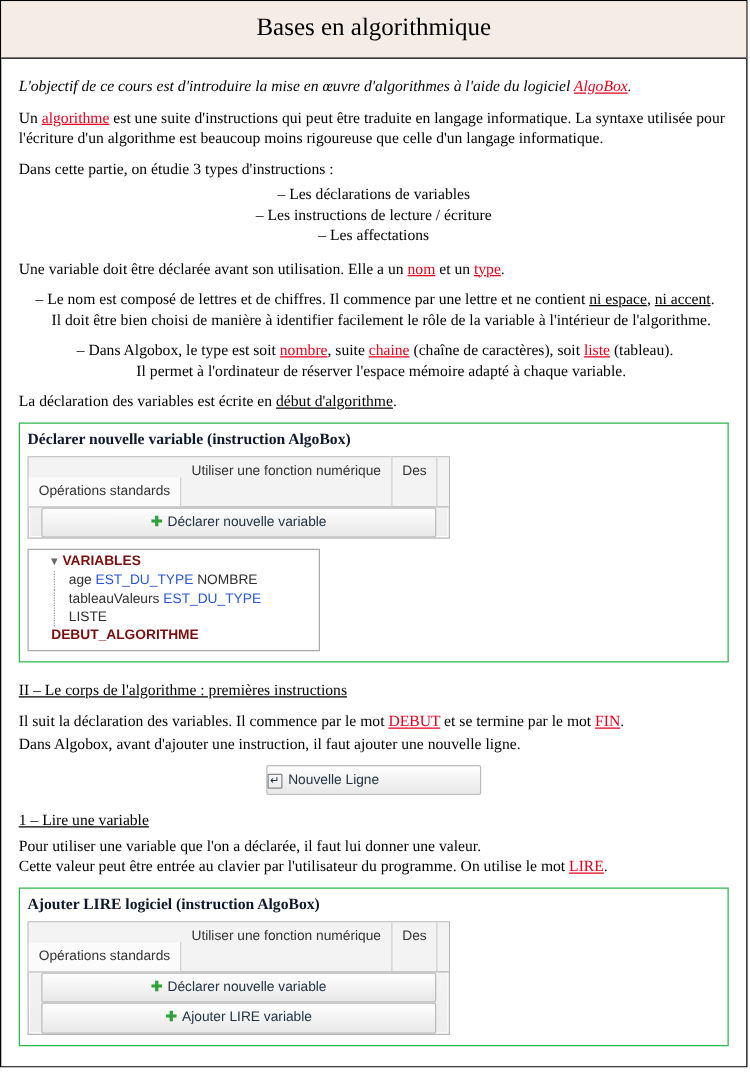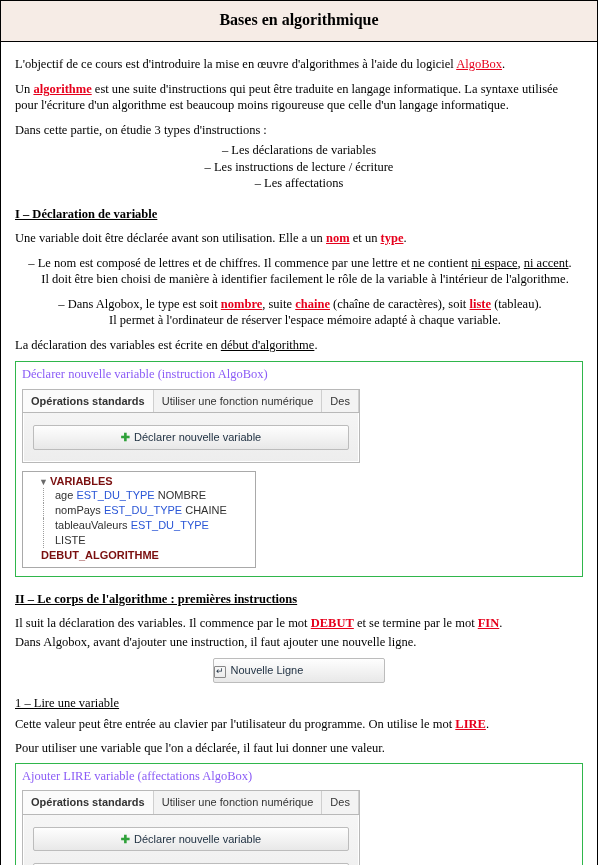--- a/index.html
+++ b/index.html
@@ -15,46 +15,46 @@
     box-sizing: border-box;
   }
   .title-band {
     background: #f6ece6;
     border-bottom: 1px solid #000;
     text-align: center;
     padding: 10px 0 12px;
   }
   .title-band h1 {
     margin: 0;
-    font-size: 16px;
-    font-weight: bold;
+    font-size: 20px;
+    font-weight: normal;
   }
   .body {
     padding: 14px 14px 6px;
     line-height: 1.32;
   }
   .p { margin: 0 0 8px; }
-  .italic { }
+  .italic { font-style: italic; }
   .red { color: #e6001c; }
-  .bold { font-weight: bold; }
+  .bold { font-weight: normal; }
   .u { text-decoration: underline; }
   .center-block { text-align: center; margin: 4px 0 10px; }
   .center-block .line { display: block; }
   .hangs { text-align: center; }
   .hangs .row { padding-left: 12px; text-indent: -10px; }
 
   .section-head { margin-top: 14px; margin-bottom: 8px; }
   .sub-head { margin-top: 12px; margin-bottom: 4px; }
 
   .greenbox {
     border: 1px solid #2fb64b;
     padding: 4px 6px 8px;
     margin: 6px 0 10px;
   }
-  .gb-title { color: #8b5cf6; font-weight: normal; margin-bottom: 6px; }
+  .gb-title { color: #0f172a; font-weight: bold; margin-bottom: 6px; }
 
   .gb-flex { display: flex; align-items: flex-start; gap: 8px; flex-wrap: wrap; }
 
   
   .abx {
     border: 1px solid #b8b8b8;
     background: linear-gradient(#f8f8f8,#ededed);
     width: 336px;
     box-shadow: inset 0 0 0 1px #fff;
     font-family: Tahoma, Arial, sans-serif;
@@ -66,24 +66,25 @@
     background: #f3f3f3;
   }
   .abx .tab {
     padding: 4px 8px;
     border-right: 1px solid #cfcfcf;
     color: #333;
     white-space: nowrap;
   }
   .abx .tab.active {
     background: #fbfbfb;
-    font-weight: bold;
+    font-weight: normal;
+    margin-top: 16px;
   }
   .abx .btn {
-    margin: 12px 10px;
+    margin: 0 10px;
     border: 1px solid #bcbcbc;
     background: linear-gradient(#fefefe,#e8e8e8);
     padding: 4px 0;
     text-align: center;
     color: #234;
     border-radius: 2px;
   }
   .abx .btn .plus { color: #2fa13a; font-weight: bold; margin-right: 4px; font-family: Arial; }
 
   
@@ -146,21 +147,20 @@
       <span>Un </span><span class="red bold u">algorithme</span><span> est une suite d'instructions qui peut être traduite en langage informatique. La syntaxe utilisée pour l'écriture d'un algorithme est beaucoup moins rigoureuse que celle d'un langage informatique.</span>
     </p>
 
     <p class="p" style="margin-bottom:2px">Dans cette partie, on étudie 3 types d'instructions :</p>
     <div class="center-block">
       <span class="line">– Les déclarations de variables</span>
       <span class="line">– Les instructions de lecture / écriture</span>
       <span class="line">– Les affectations</span>
     </div>
 
-    <p class="p bold u section-head">I – Déclaration de variable</p>
 
     <p class="p">
       <span>Une variable doit être déclarée avant son utilisation. Elle a un </span><span class="red bold u">nom</span><span> et un </span><span class="red bold u">type</span><span>.</span>
     </p>
 
     <div class="hangs p">
       <div class="row">
         <span>– Le nom est composé de lettres et de chiffres. Il commence par une lettre et ne contient </span><span class="u">ni espace</span><span>, </span><span class="u">ni accent</span><span>.</span>
       </div>
       <div class="row" style="text-indent:0;padding-left:12px">Il doit être bien choisi de manière à identifier facilement le rôle de la variable à l'intérieur de l'algorithme.</div>
@@ -184,46 +184,45 @@
           <div class="tabs">
             <div class="tab active">Opérations standards</div>
             <div class="tab">Utiliser une fonction numérique</div>
             <div class="tab">Des</div>
           </div>
           <div class="btn"><span class="plus">✚</span><span>Déclarer nouvelle variable</span></div>
         </div>
         <div class="tree">
           <div class="hdr"><span class="tri">▼</span><span>VARIABLES</span></div>
           <div class="leaf"><span>age</span> <span class="lk">EST_DU_TYPE</span> <span>NOMBRE</span></div>
-          <div class="leaf"><span>nomPays</span> <span class="lk">EST_DU_TYPE</span> <span>CHAINE</span></div>
           <div class="leaf"><span>tableauValeurs</span> <span class="lk">EST_DU_TYPE</span> <span>LISTE</span></div>
           <div class="kw">DEBUT_ALGORITHME</div>
         </div>
       </div>
     </div>
 
     <p class="p bold u section-head">II – Le corps de l'algorithme : premières instructions</p>
 
     <p class="p" style="margin-bottom:2px">
       <span>Il suit la déclaration des variables. Il commence par le mot </span><span class="red bold u">DEBUT</span><span> et se termine par le mot </span><span class="red bold u">FIN</span><span>.</span>
     </p>
     <p class="p">Dans Algobox, avant d'ajouter une instruction, il faut ajouter une nouvelle ligne.</p>
 
     <div class="single-btn">
       <span class="arrow">↵</span><span>Nouvelle Ligne</span>
     </div>
 
     <p class="p u sub-head">1 – Lire une variable</p>
+    <p class="p" style="margin-bottom:0">Pour utiliser une variable que l'on a déclarée, il faut lui donner une valeur.</p>
     <p class="p">
       <span>Cette valeur peut être entrée au clavier par l'utilisateur du programme. On utilise le mot </span><span class="red bold u">LIRE</span><span>.</span>
     </p>
-    <p class="p" style="margin-bottom:0">Pour utiliser une variable que l'on a déclarée, il faut lui donner une valeur.</p>
 
     <div class="greenbox">
-      <div class="gb-title">Ajouter LIRE variable (affectations AlgoBox)</div>
+      <div class="gb-title">Ajouter LIRE logiciel (instruction AlgoBox)</div>
       <div class="gb-flex">
         <div class="abx">
           <div class="tabs">
             <div class="tab active">Opérations standards</div>
             <div class="tab">Utiliser une fonction numérique</div>
             <div class="tab">Des</div>
           </div>
           <div class="btn"><span class="plus">✚</span><span>Déclarer nouvelle variable</span></div>
           <div class="btn"><span class="plus">✚</span><span>Ajouter LIRE variable</span></div>
         </div>

